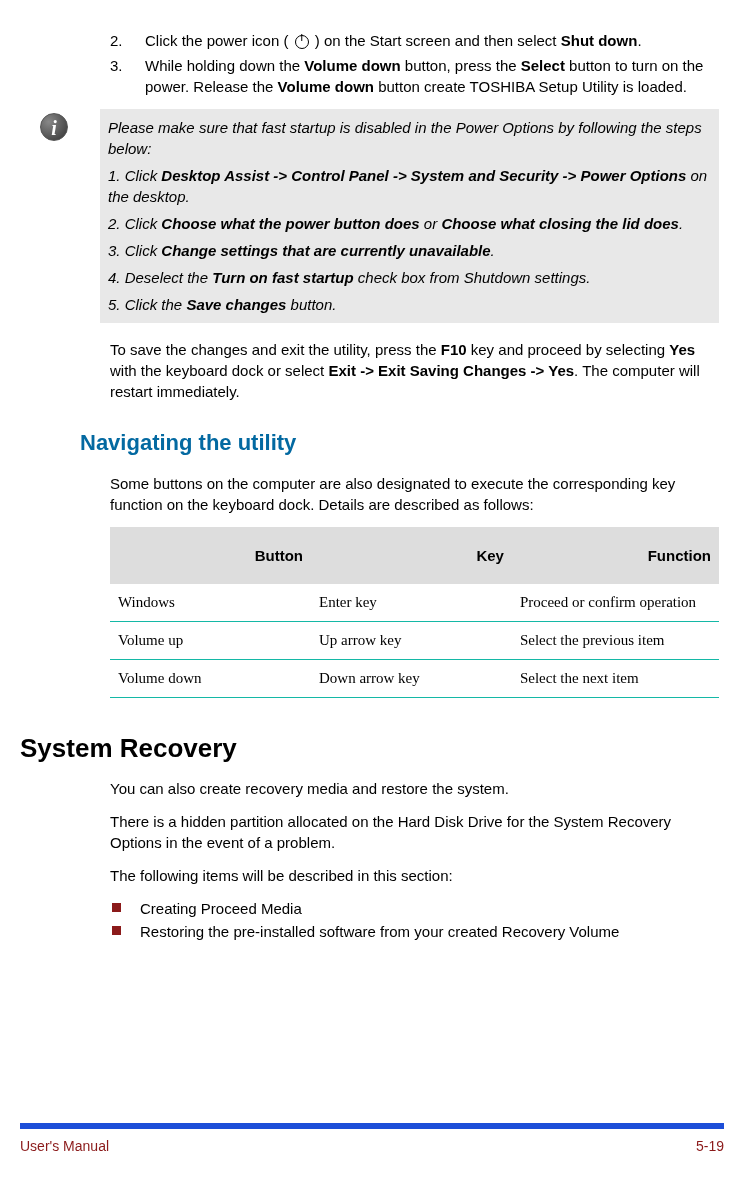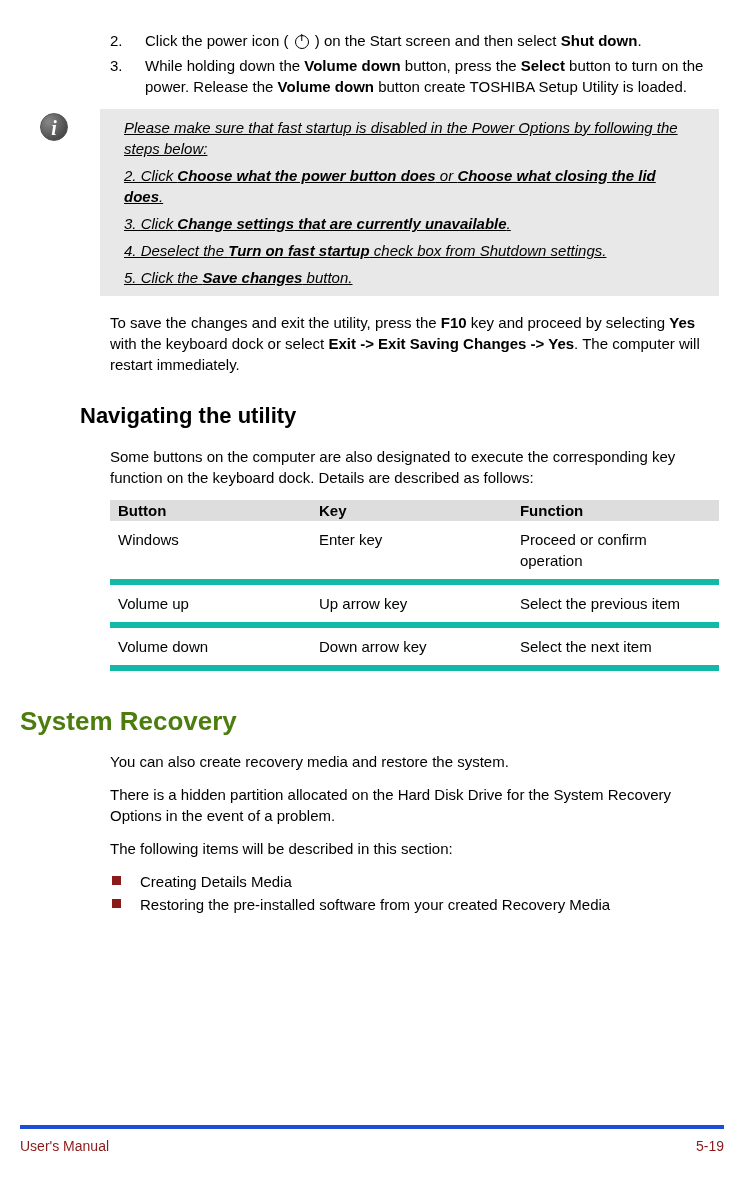--- a/index.html
+++ b/index.html
@@ -74,67 +74,67 @@
       font-size: 20px;
       font-family: Georgia, serif;
       font-style: italic;
       text-align: center;
       line-height: 28px;
       border: 1px solid #555;
     }
     .note-content {
       flex: 1;
       background: #e8e8e8;
-      padding: 8px 24px;
+      padding: 8px 8px;
       font-style: italic;
-      text-decoration: underline;
     }
     .note-content p {
       margin-bottom: 6px;
     }
     .note-content p:last-child {
       margin-bottom: 0;
     }
     .body-para {
       margin-top: 12px;
       margin-bottom: 12px;
     }
     .section-heading {
-      color: #000000;
+      color: #0369a1;
       font-size: 22px;
       font-weight: bold;
       margin-top: 26px;
       margin-bottom: 14px;
       margin-left: -30px;
     }
     .main-heading {
-      color: #4d7c0f;
+      color: #000000;
       font-size: 26px;
       font-weight: bold;
       margin-top: 32px;
       margin-bottom: 12px;
       margin-left: -90px;
     }
     table {
       width: 100%;
       border-collapse: collapse;
       margin-top: 10px;
     }
     thead tr {
       background: #ddd;
     }
     th {
-      text-align: left;
-      font-weight: bold;
-      padding: 0 8px;
+      text-align: right;
+      font-weight: bold;
+      padding: 18px 8px;
     }
     td {
       padding: 8px 8px;
-      border-bottom: 6px solid #14b8a6;
+      border-bottom: 1px solid #14b8a6;
       vertical-align: top;
+      font-family: Liberation Serif, serif;
     }
     th:first-child, td:first-child { width: 33%; }
     th:nth-child(2), td:nth-child(2) { width: 33%; }
     th:nth-child(3), td:nth-child(3) { width: 34%; }
     .bullet-list {
       list-style: none;
       margin-top: 4px;
     }
     .bullet-list li {
       position: relative;
@@ -148,21 +148,21 @@
       top: 5px;
       width: 9px;
       height: 9px;
       background: #8b1a1a;
     }
     .footer {
       position: absolute;
       bottom: 22px;
       left: 20px;
       right: 20px;
-      border-top: 4px solid #1d4ed8;
+      border-top: 6px solid #1d4ed8;
       padding-top: 8px;
       display: flex;
       justify-content: space-between;
       color: #8b1a1a;
       font-size: 14px;
     }
   </style>
 </head>
 <body>
 
@@ -182,20 +182,23 @@
     </div>
   </div>
 
   <div class="note-box">
     <div class="note-icon">
       <div class="info-circle">i</div>
     </div>
     <div class="note-content">
       <p>Please make sure that fast startup is disabled in the Power Options by following the steps below:</p>
       <p>
+        <span>1. Click </span><b>Desktop Assist -&gt; Control Panel -&gt; System and Security -&gt; Power Options</b><span> on the desktop.</span>
+      </p>
+      <p>
         <span>2. Click </span><b>Choose what the power button does</b><span> or </span><b>Choose what closing the lid does</b><span>.</span>
       </p>
       <p>
         <span>3. Click </span><b>Change settings that are currently unavailable</b><span>.</span>
       </p>
       <p>
         <span>4. Deselect the </span><b>Turn on fast startup</b><span> check box from Shutdown settings.</span>
       </p>
       <p>
         <span>5. Click the </span><b>Save changes</b><span> button.</span>
@@ -238,22 +241,22 @@
     </tbody>
   </table>
 
   <h1 class="main-heading">System Recovery</h1>
 
   <p class="body-para">You can also create recovery media and restore the system.</p>
   <p class="body-para">There is a hidden partition allocated on the Hard Disk Drive for the System Recovery Options in the event of a problem.</p>
   <p class="body-para">The following items will be described in this section:</p>
 
   <ul class="bullet-list">
-    <li>Creating Details Media</li>
-    <li>Restoring the pre-installed software from your created Recovery Media</li>
+    <li>Creating Proceed Media</li>
+    <li>Restoring the pre-installed software from your created Recovery Volume</li>
   </ul>
 
 </div>
 
 <div class="footer">
   <span>User's Manual</span>
   <span>5-19</span>
 </div>
 
 </body></html>

